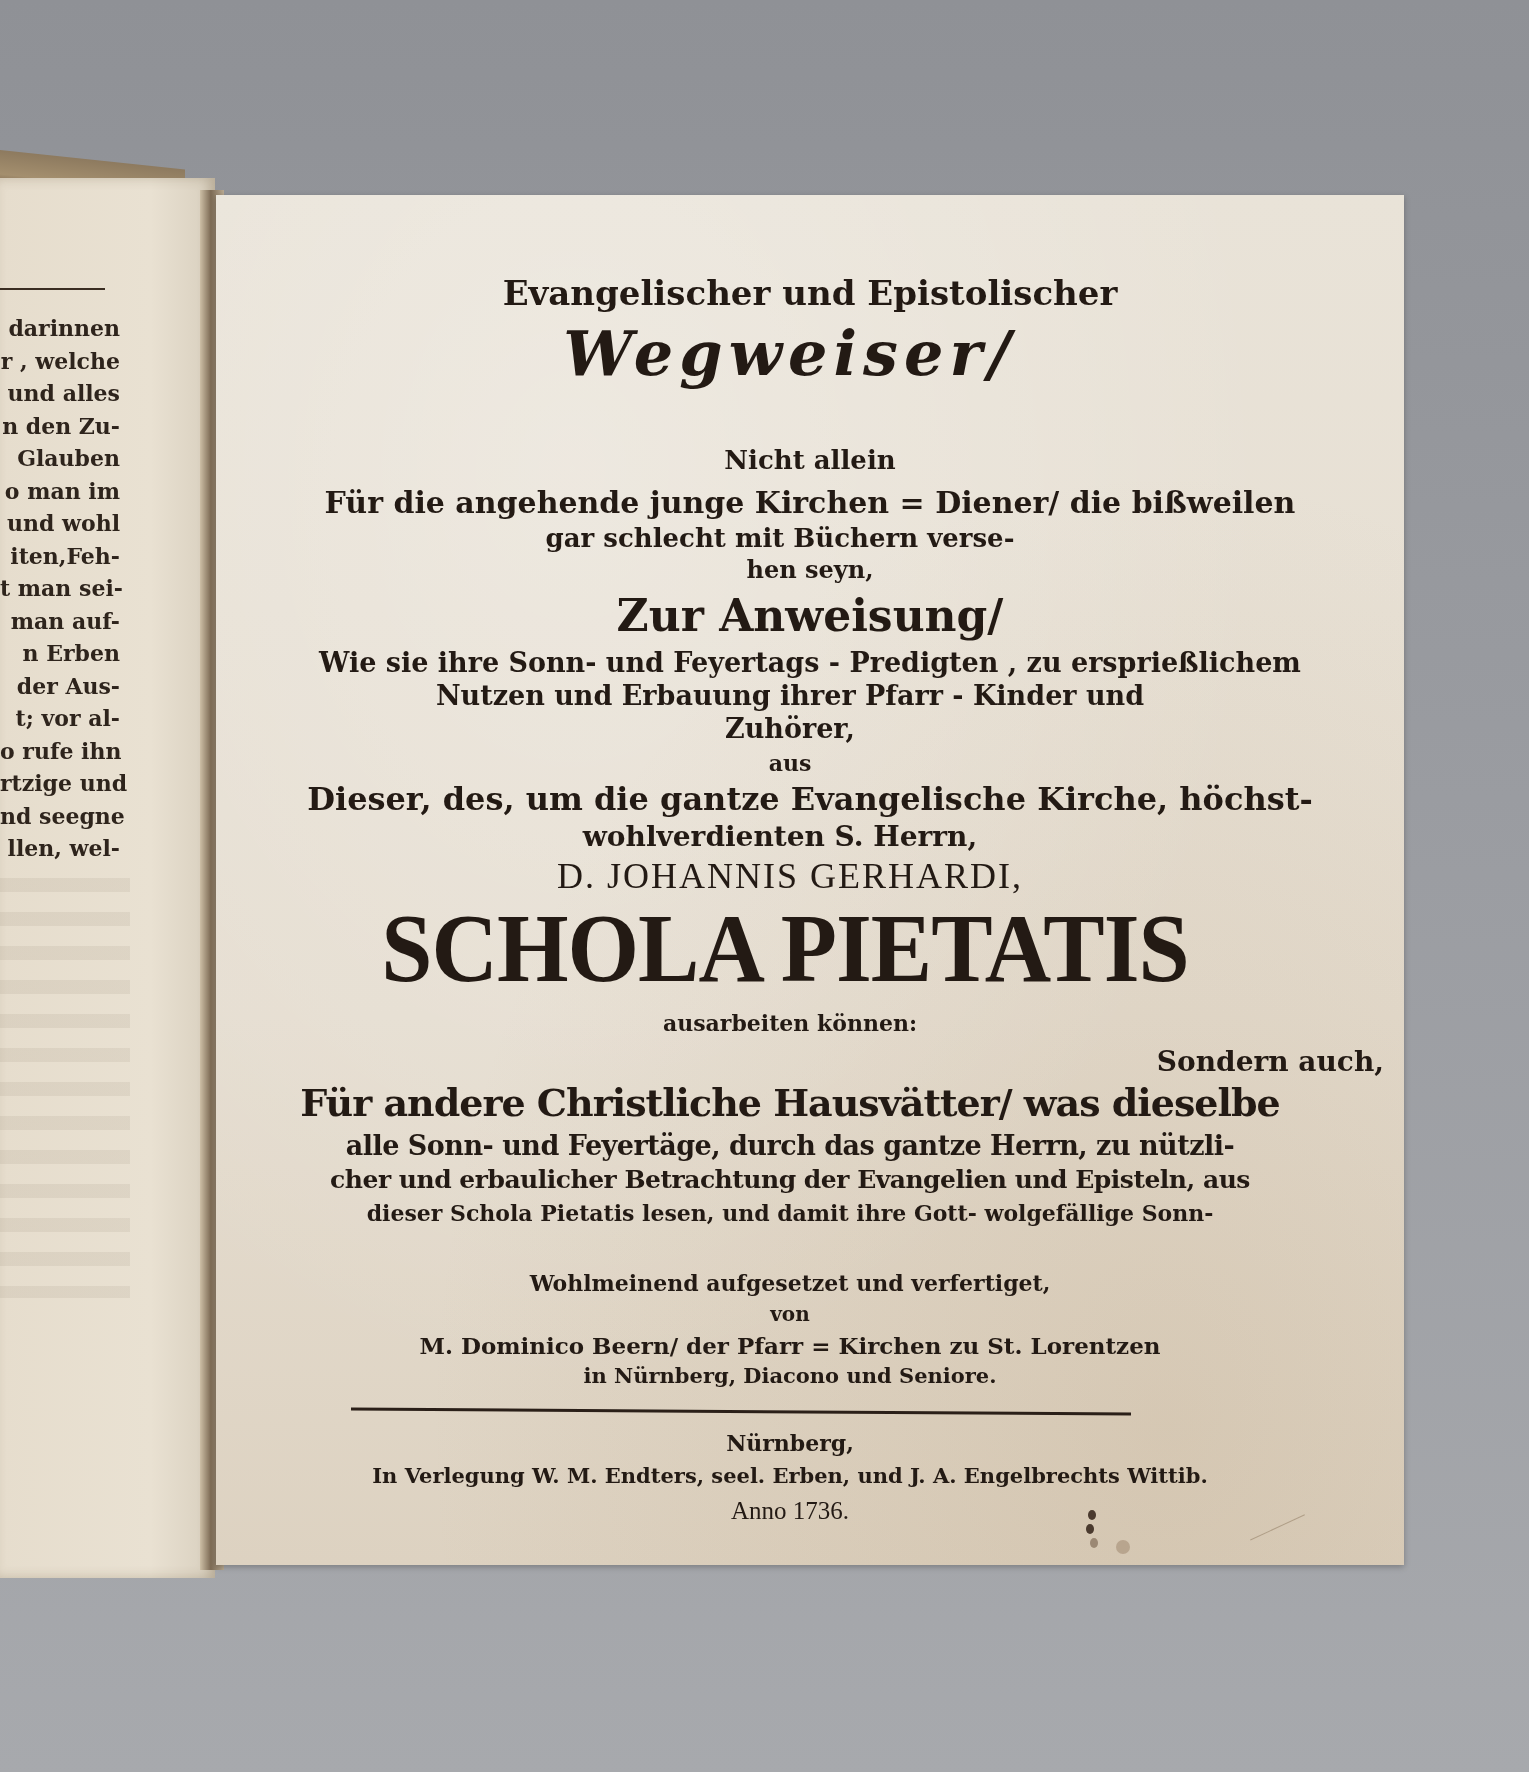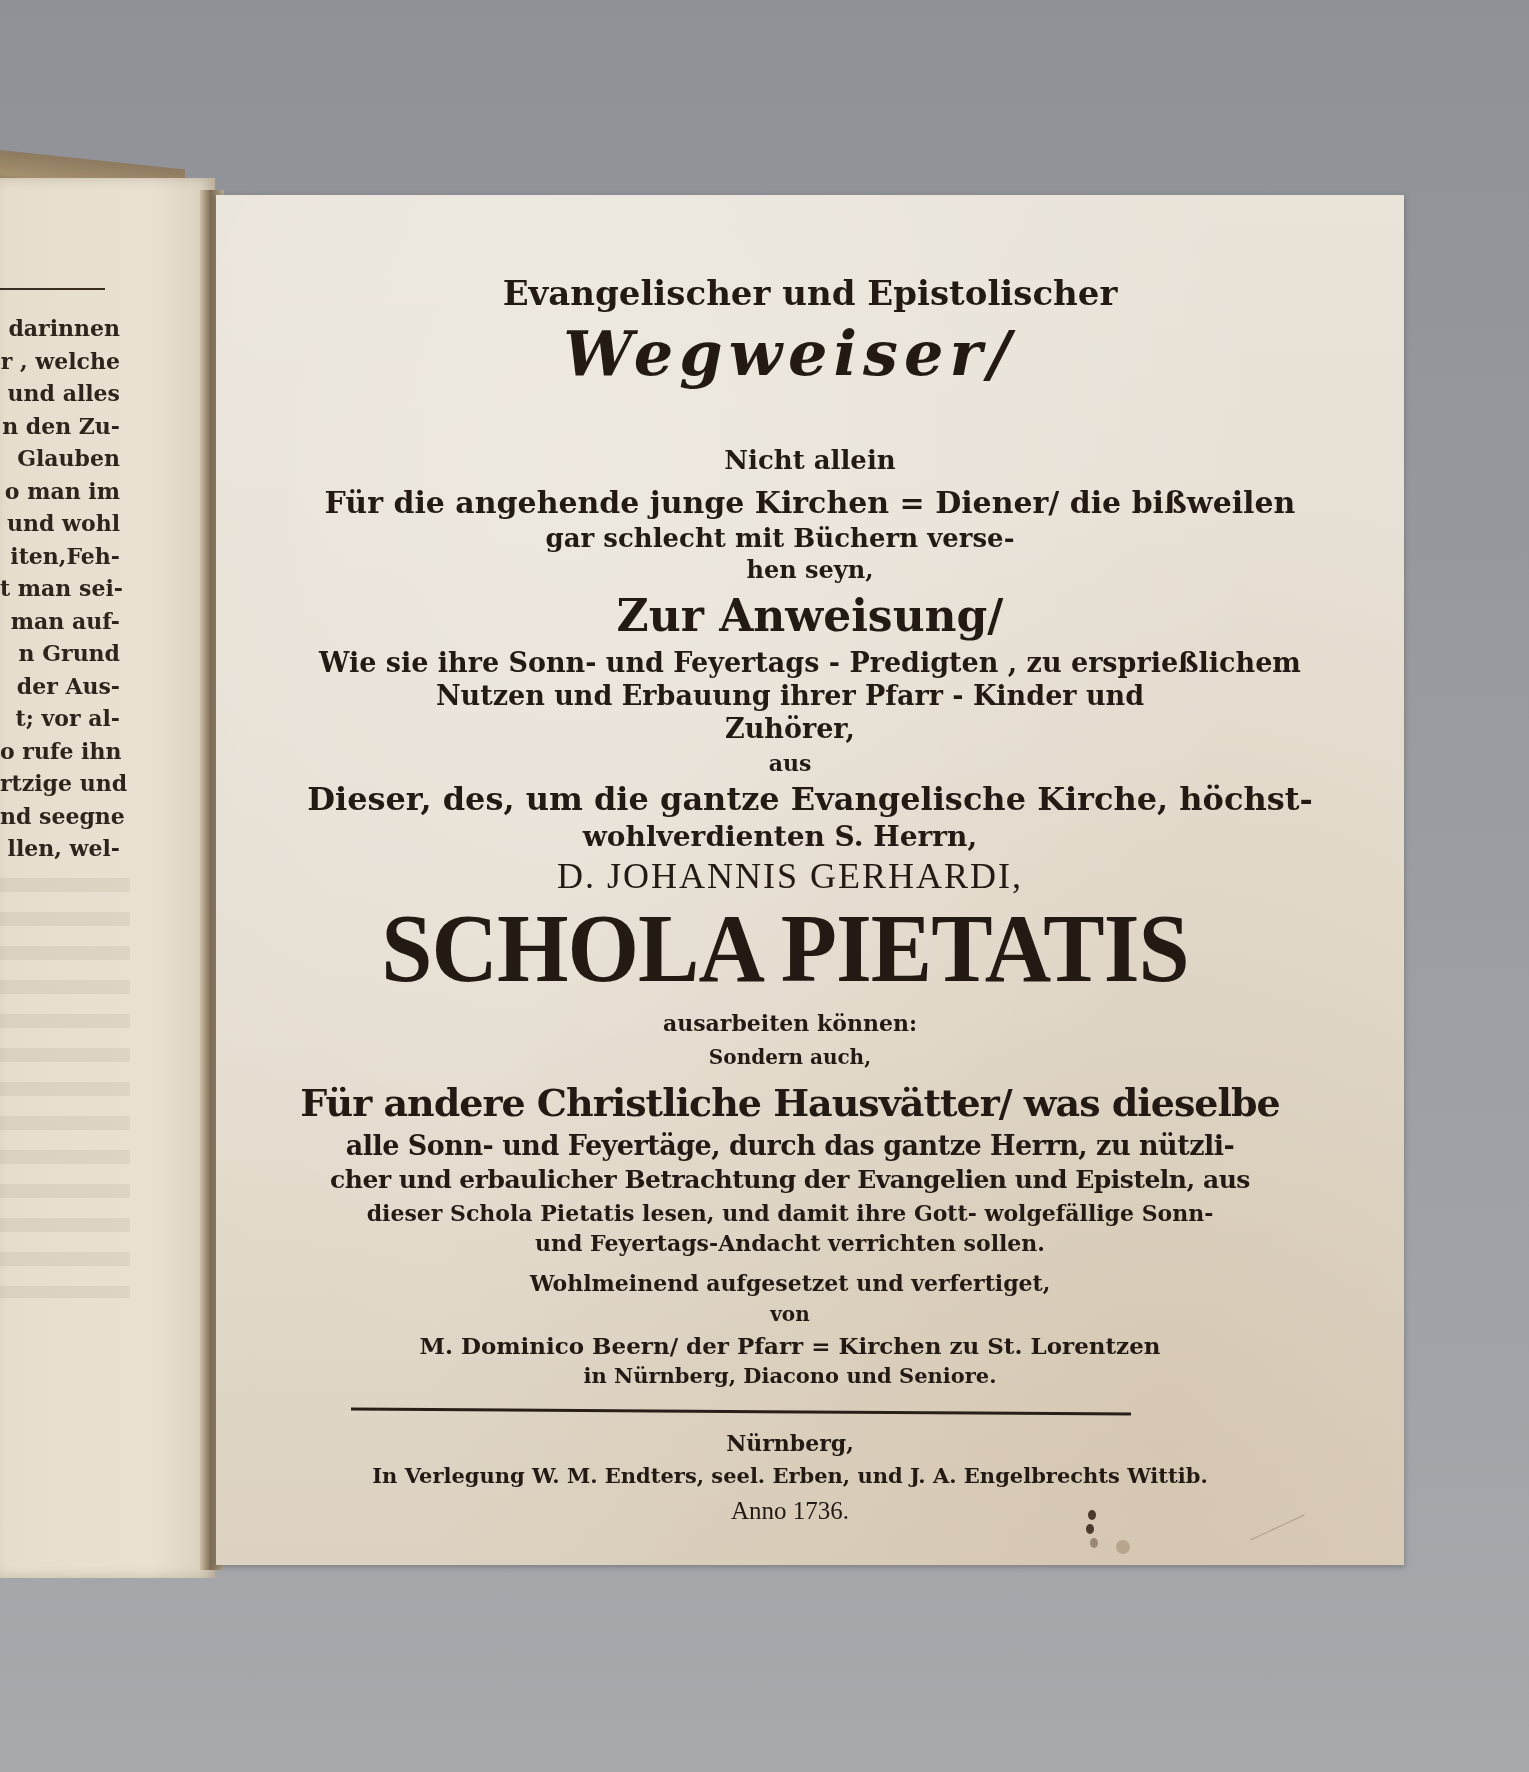--- a/index.html
+++ b/index.html
@@ -72,21 +72,21 @@
     .l7 { top: 395px; font-size: 44px; }
     .l8 { top: 452px; font-size: 27px; }
     .l9 { top: 485px; font-size: 27px; left: -20px; }
     .l10 { top: 518px; font-size: 27px; left: -20px; }
     .l11 { top: 555px; font-size: 22px; left: -20px; }
     .l12 { top: 585px; font-size: 32px; }
     .l13 { top: 625px; font-size: 28px; left: -30px; }
     .l14 { top: 660px; font-size: 36px; font-family: "Liberation Serif", serif; font-weight: normal; letter-spacing: 2px; left: -20px; }
     .l15 { top: 700px; font-size: 92px; font-family: "Liberation Serif", serif; font-weight: bold; letter-spacing: -1px; left: -25px; transform: scaleY(1.05); }
     .l16 { top: 815px; font-size: 22px; left: -20px; }
-    .l17 { top: 850px; font-size: 20px; left: -20px; }
+    .l17 { top: 850px; font-size: 28px; left: -20px; text-align: right; }
     .l18 { top: 885px; font-size: 38px; letter-spacing: -1px; left: -20px; }
     .l19 { top: 935px; font-size: 27px; letter-spacing: -0.5px; left: -20px; }
     .l20 { top: 970px; font-size: 25px; letter-spacing: -0.5px; left: -20px; }
     .l21 { top: 1005px; font-size: 22px; left: -20px; }
     .l22 { top: 1035px; font-size: 22px; left: -20px; }
     .l23 { top: 1075px; font-size: 22px; left: -20px; }
     .l24 { top: 1107px; font-size: 20px; left: -20px; }
     .l25 { top: 1137px; font-size: 23px; left: -20px; }
     .l26 { top: 1168px; font-size: 21px; left: -20px; }
     .rule {
@@ -118,21 +118,21 @@
     <div>darinnen</div>
     <div>r , welche</div>
     <div>und alles</div>
     <div>n den Zu-</div>
     <div>Glauben</div>
     <div>o man im</div>
     <div>und wohl</div>
     <div>iten,Feh-</div>
     <div>t man sei-</div>
     <div>man auf-</div>
-    <div>n Grund</div>
+    <div>n Erben</div>
     <div>der Aus-</div>
     <div>t; vor al-</div>
     <div>o rufe ihn</div>
     <div>rtzige und</div>
     <div>nd seegne</div>
     <div>llen, wel-</div>
   </div>
   <div class="left-faint"></div>
 </div>
 <div class="gutter"></div>
@@ -155,21 +155,20 @@
   <div class="tp blk l12">Dieser, des, um die gantze Evangelische Kirche, höchst-</div>
   <div class="tp blk l13">wohlverdienten S. Herrn,</div>
   <div class="tp l14">D. JOHANNIS GERHARDI,</div>
   <div class="tp l15">SCHOLA PIETATIS</div>
   <div class="tp blk l16">ausarbeiten können:</div>
   <div class="tp blk l17">Sondern auch,</div>
   <div class="tp blk l18">Für andere Christliche Hausvätter/ was dieselbe</div>
   <div class="tp blk l19">alle Sonn- und Feyertäge, durch das gantze Herrn, zu nützli-</div>
   <div class="tp blk l20">cher und erbaulicher Betrachtung der Evangelien und Episteln, aus</div>
   <div class="tp blk l21">dieser Schola Pietatis lesen, und damit ihre Gott- wolgefällige Sonn-</div>
-  <div class="tp blk l22">und Feyertags-Andacht verrichten sollen.</div>
   <div class="tp blk l23">Wohlmeinend aufgesetzet und verfertiget,</div>
   <div class="tp blk l24">von</div>
   <div class="tp blk l25">M. Dominico Beern/ der Pfarr = Kirchen zu St. Lorentzen</div>
   <div class="tp blk l26">in Nürnberg, Diacono und Seniore.</div>
   <div class="rule"></div>
   <div class="tp blk l27">Nürnberg,</div>
   <div class="tp blk l28">In Verlegung W. M. Endters, seel. Erben, und J. A. Engelbrechts Wittib.</div>
   <div class="tp l29">Anno 1736.</div>
   <div class="wormholes">
     <span style="left:2px;top:0px"></span>

